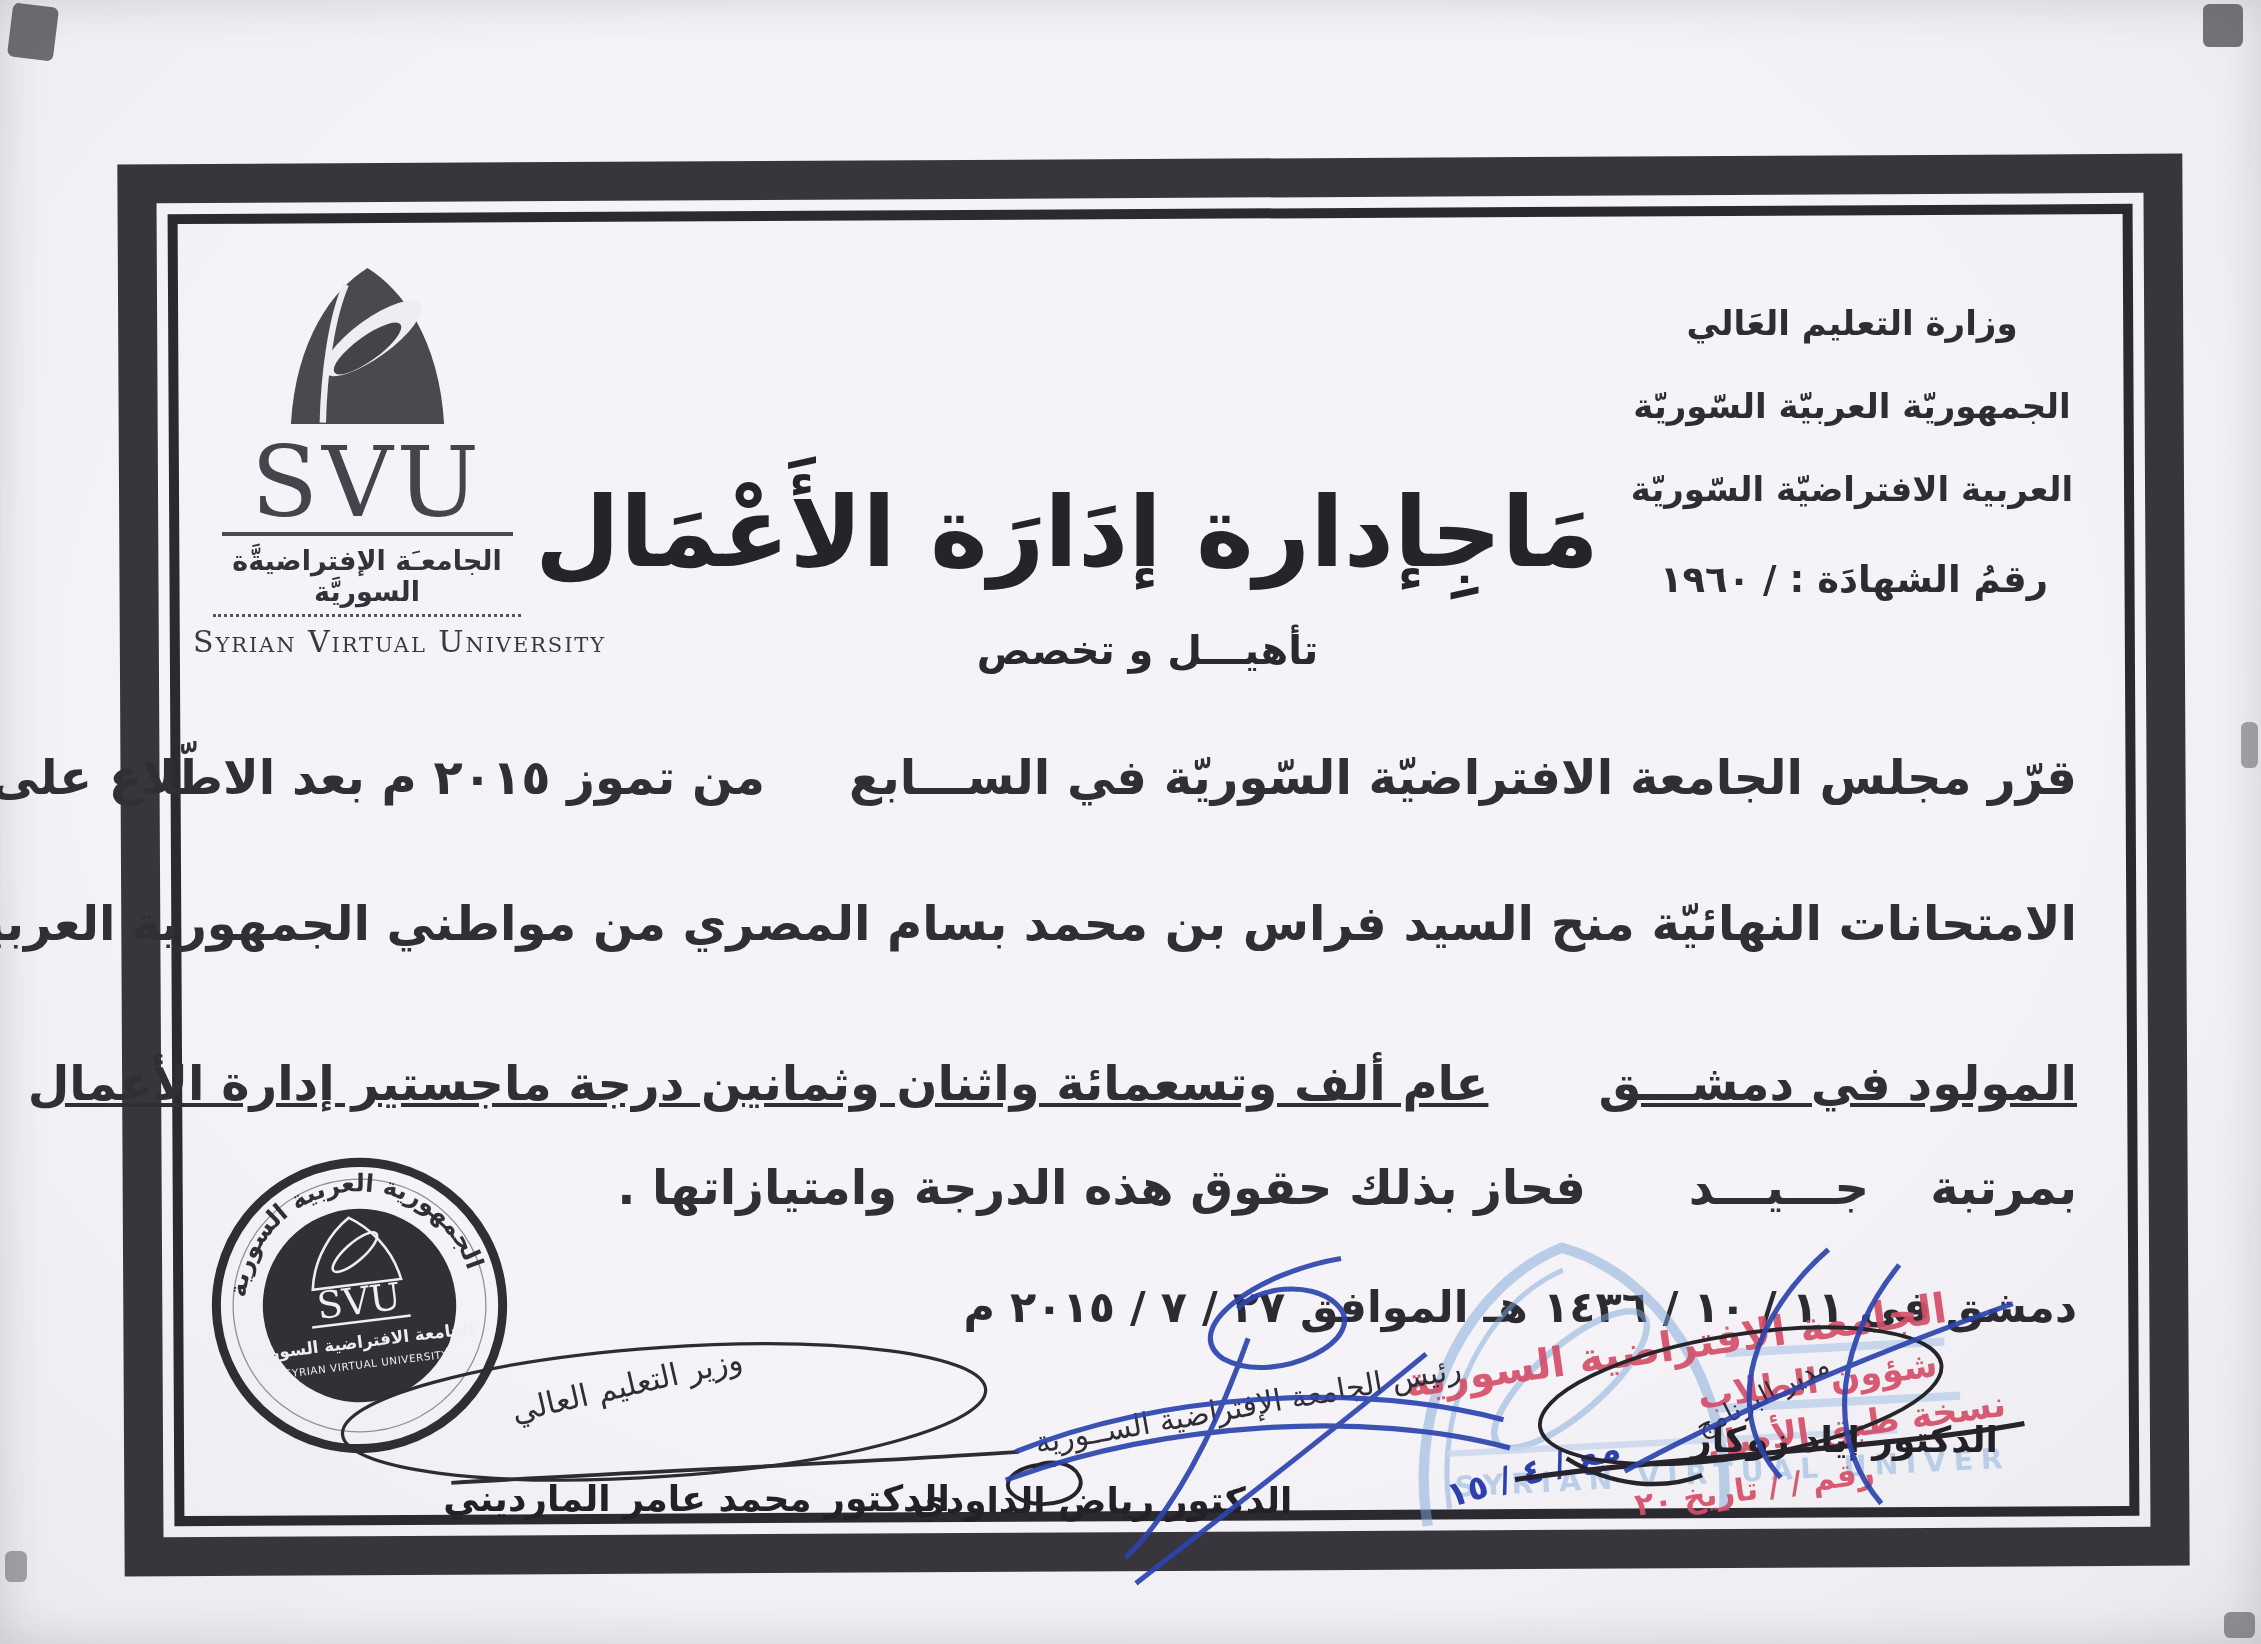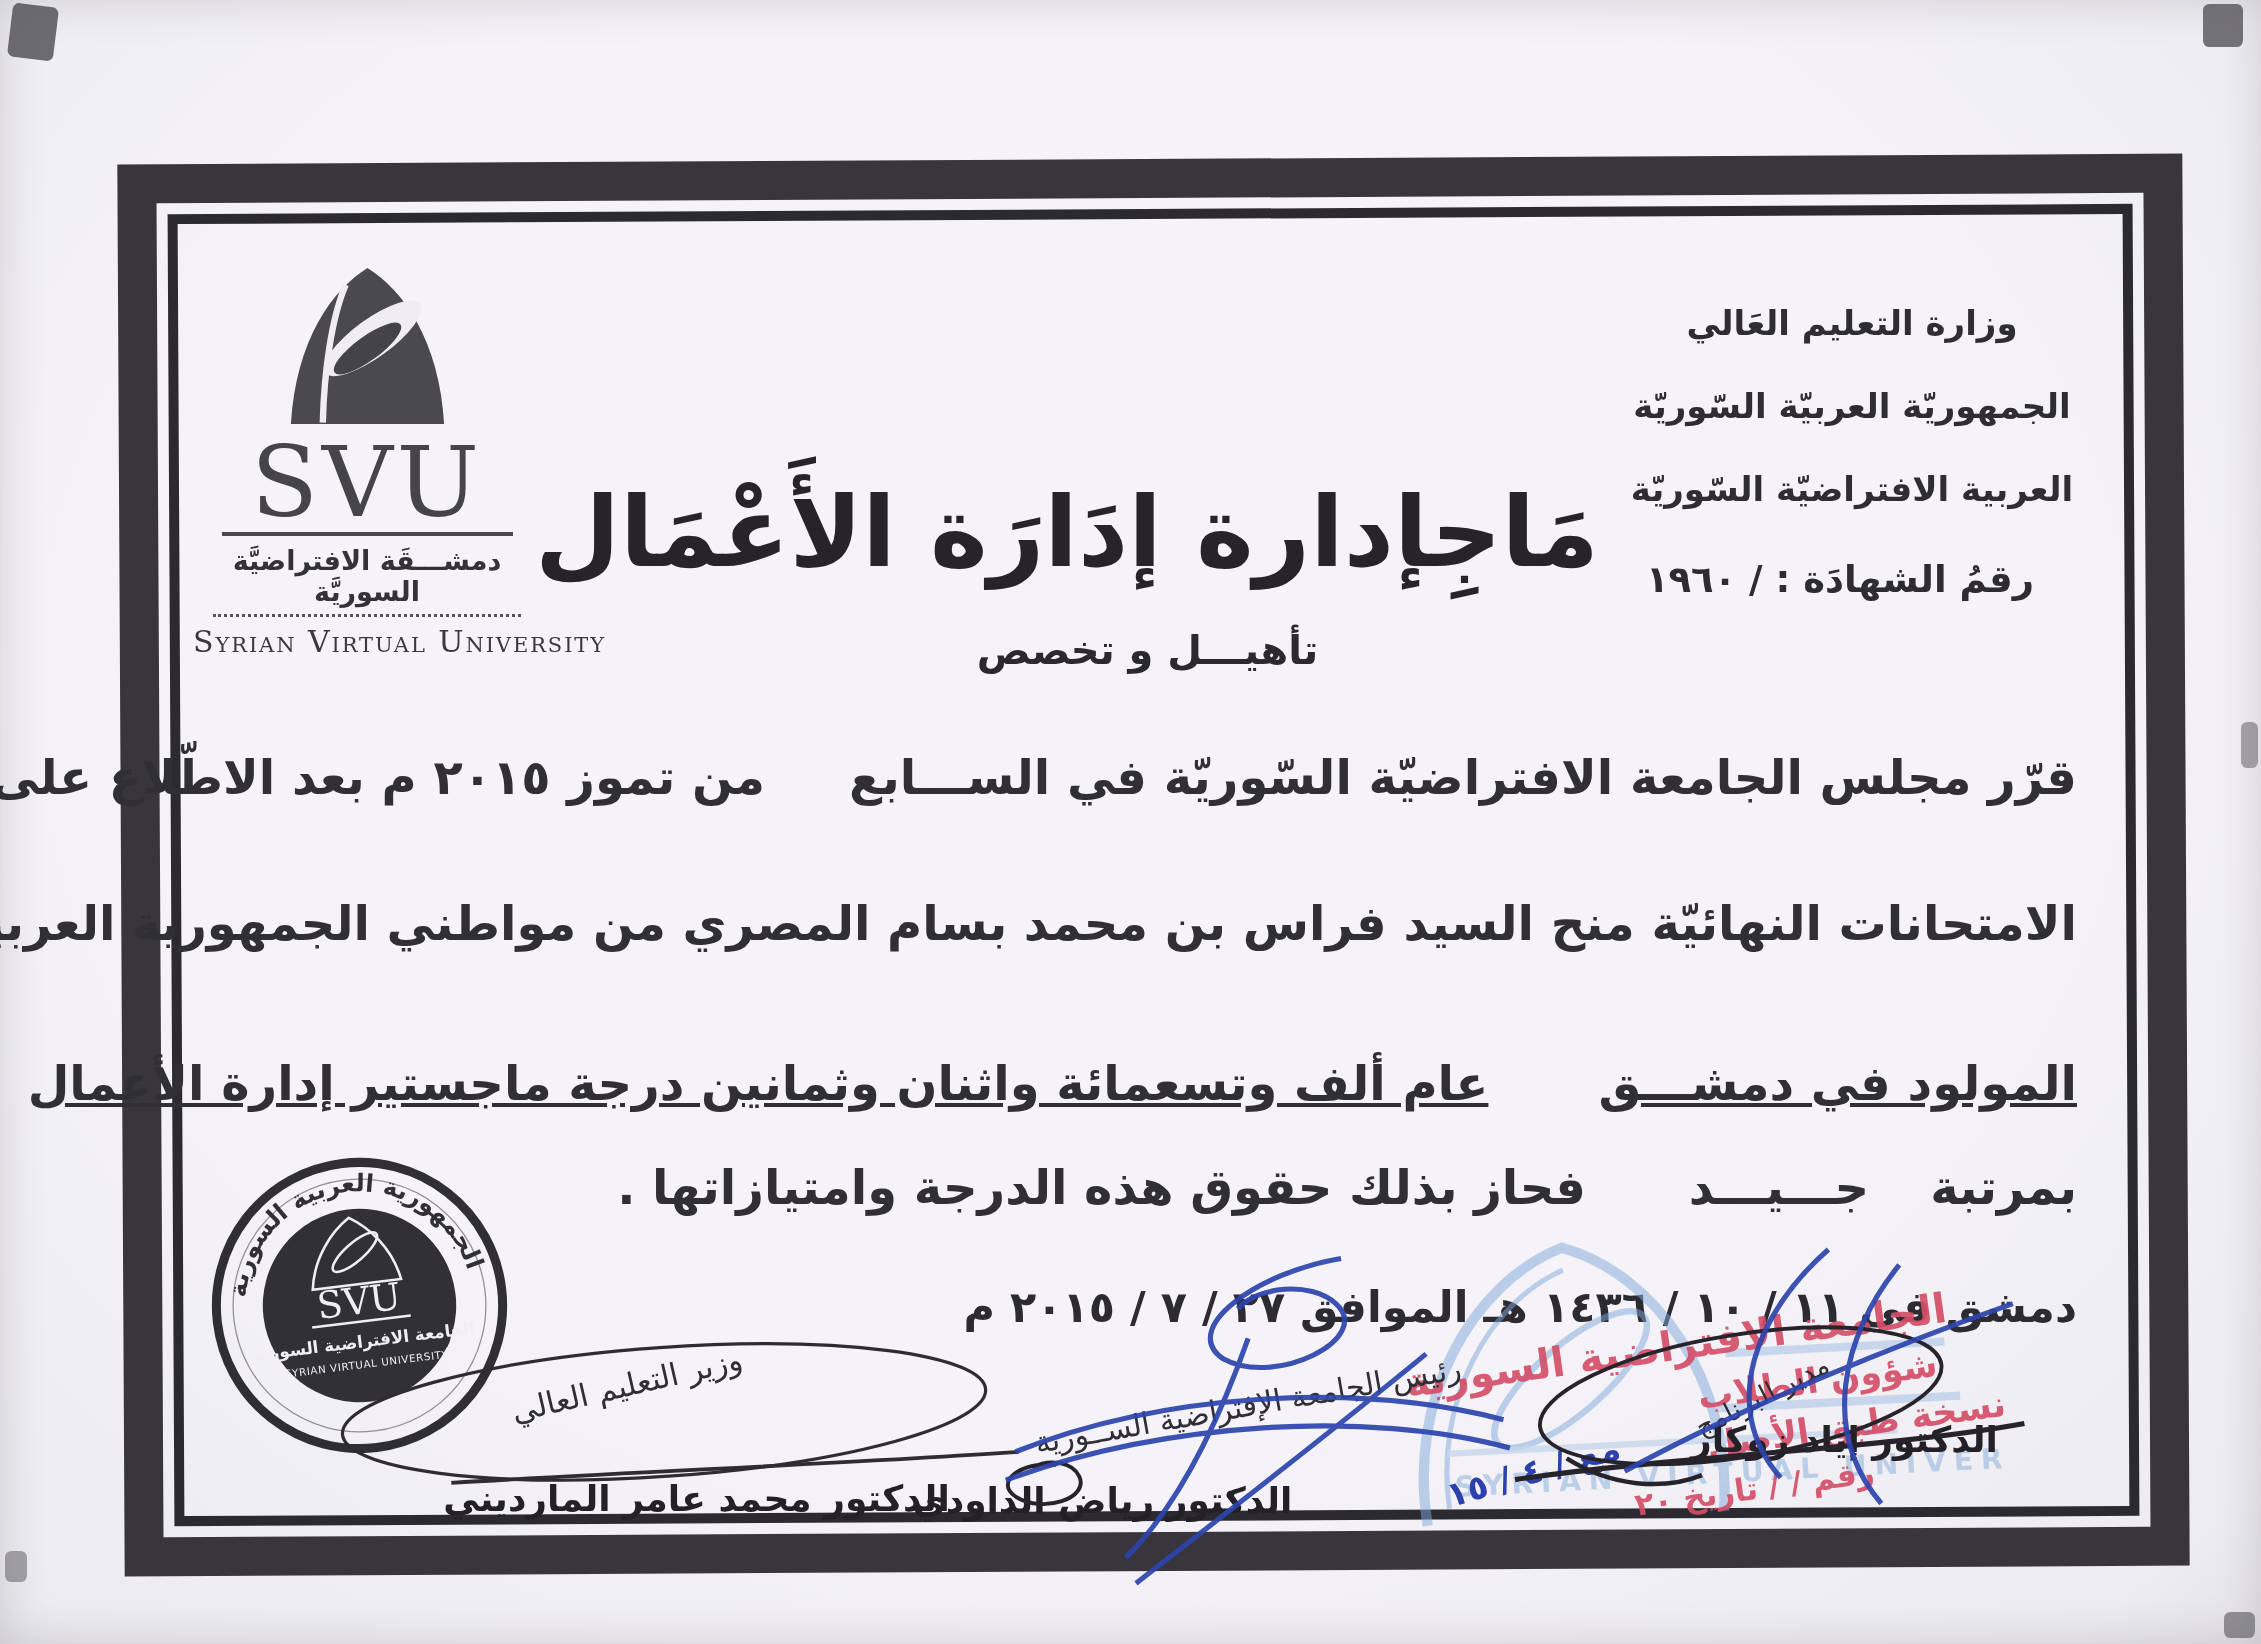--- a/index.html
+++ b/index.html
@@ -32,21 +32,21 @@
   .logo .rule{width:291px; height:3.9px; background:#4c4a51; margin:1.3px auto 9px;}
   .logo .nar{font-size:27px; font-weight:bold; color:#33313a; direction:rtl;}
   .logo .dots{width:308px; border-bottom:3.2px dotted #56545b; margin:7.7px auto 6.4px;}
   .logo .nen{
     font-family:"DejaVu Serif","Liberation Serif",serif; font-variant:small-caps;
     font-size:30px; letter-spacing:1.9px; color:#3a383f; white-space:nowrap;
   }
   
   .hdr{right:164px; top:282px; width:490px; text-align:center;
        font-size:34px; font-weight:bold; line-height:83px; color:#2f2d34; direction:rtl;}
-  .certno{right:227px; top:558px; font-size:37px; font-weight:bold; color:#2e2c33; direction:rtl; white-space:nowrap;}
+  .certno{right:213px; top:558px; font-size:37px; font-weight:bold; color:#2e2c33; direction:rtl; white-space:nowrap;}
   
   .title{left:696px; top:468px; width:903px; text-align:center;
          font-size:98px; line-height:129px; font-weight:bold; color:#262429; direction:rtl; white-space:nowrap;}
   .subtitle{left:825px; top:627px; width:645px; text-align:center;
             font-size:40px; font-weight:bold; color:#2b2930; direction:rtl;}
   
   .bl{position:absolute; right:184px; white-space:nowrap; direction:rtl;
       font-weight:bold; color:#312f36; font-size:48px;}
   .sp{display:inline-block;}
   .date-line{right:184px; top:1282px; font-size:43px; font-weight:bold; color:#2d2b32; direction:rtl; white-space:nowrap;}
@@ -73,21 +73,21 @@
 
   <div class="abs logo">
     <svg width="193" height="166" viewBox="0 0 300 260">
       <path d="M150,8 C95,42 38,120 30,252 L270,252 C262,120 205,42 150,8 Z" fill="#4b4950"></path>
       <ellipse cx="158" cy="118" rx="92" ry="30" fill="#efedf1" transform="rotate(-36 158 118)"></ellipse>
       <ellipse cx="150" cy="134" rx="64" ry="19" fill="#45434a" transform="rotate(-36 150 134)"></ellipse>
       <path d="M116,34 C94,84 82,170 80,250" stroke="#efedf1" stroke-width="10" fill="none"></path>
     </svg>
     <div class="abbr">SVU</div>
     <div class="rule"></div>
-    <div class="nar">دمشـــقَة الافتراضيَّة السوريَّة</div>
+    <div class="nar">الجامعـَة الإفتراضيةَّة السوريَّة</div>
     <div class="dots"></div>
     <div class="nen">Syrian Virtual University</div>
   </div>
 
   <div class="abs hdr">
     <div>وزارة التعليم العَالي</div>
     <div>الجمهوريّة العربيّة السّوريّة</div>
     <div>العربية الافتراضيّة السّوريّة</div>
   </div>
   <div class="abs certno">رقمُ الشهادَة : / ١٩٦٠</div>

